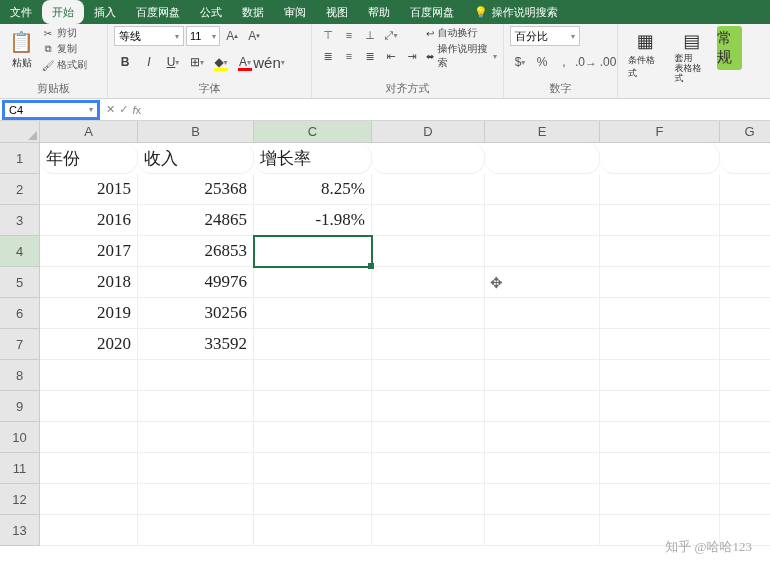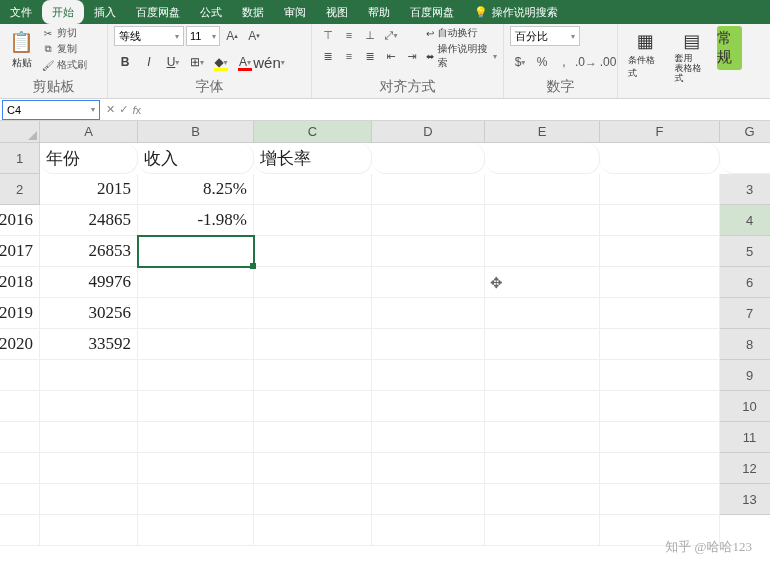--- a/index.html
+++ b/index.html
@@ -7,21 +7,21 @@
 
   
   .tabs { background: #2b7043; height: 24px; display: flex; align-items: center; font-size: 11px; color: #fff; }
   .tab { padding: 0 10px; height: 24px; display: flex; align-items: center; cursor: pointer; border-radius: 8px; }
   .tab.active { background: #f3f3f3; color: #2b7043; }
   .tab.tell { display: flex; gap: 4px; }
 
   
   .ribbon { background: #f3f3f3; height: 75px; border-bottom: 1px solid #d4d4d4; display: flex; position: relative; }
   .group { border-right: 1px solid #e0e0e0; padding: 2px 6px 0 6px; display: flex; flex-direction: column; justify-content: space-between; }
-  .group-label { font-size: 14px; color: #6a6a6a; text-align: center; padding-bottom: 2px; }
+  .group-label { font-size: 11px; color: #6a6a6a; text-align: center; padding-bottom: 2px; }
   .group-content { flex: 1; display: flex; gap: 4px; align-items: flex-start; }
 
   
   .paste-btn { display: flex; flex-direction: column; align-items: center; font-size: 10px; color: #333; padding: 2px 4px; }
   .big-icon { width: 24px; height: 28px; display: flex; align-items: center; justify-content: center; font-size: 20px; }
   .mini-list { display: flex; flex-direction: column; gap: 2px; font-size: 10px; color: #555; }
   .mini-item { display: flex; align-items: center; gap: 3px; }
   .mini-icon { width: 12px; height: 12px; display: inline-flex; align-items: center; justify-content: center; font-size: 10px; }
 
   
@@ -46,21 +46,21 @@
   .num-select { width: 70px; height: 20px; border: 1px solid #c8c8c8; background: #fff; font-size: 11px; padding: 0 4px; display: flex; align-items: center; justify-content: space-between; }
   .num-row { display: flex; gap: 2px; margin-top: 3px; }
 
   
   .style-btn { display: flex; flex-direction: column; align-items: center; font-size: 9px; color: #333; padding: 2px 4px; }
   .style-icon { width: 26px; height: 26px; display: flex; align-items: center; justify-content: center; font-size: 18px; }
   .constant-pill { width: 26px; height: 44px; background: #92d050; border-radius: 3px; display: flex; align-items: center; justify-content: center; font-size: 15px; color: #333; }
 
   
   .fbar { height: 22px; display: flex; align-items: center; border-bottom: 1px solid #d4d4d4; background: #fff; }
-  .namebox { width: 98px; height: 20px; border: 1px solid #3b82f6; margin: 0 2px; font-size: 11px; padding: 0 4px; display: flex; align-items: center; justify-content: space-between; }
+  .namebox { width: 98px; height: 20px; border: 3px solid #3b82f6; margin: 0 2px; font-size: 11px; padding: 0 4px; display: flex; align-items: center; justify-content: space-between; }
   .fx-btns { display: flex; align-items: center; padding: 0 4px; gap: 4px; color: #888; font-size: 11px; }
   .fx-input { flex: 1; height: 20px; border: none; font-size: 11px; padding: 0 4px; outline: none; }
 
   
   .grid { display: grid; grid-template-columns: 40px 98px 116px 118px 113px 115px 120px 60px; position: relative; }
   .gh { background: #e6e6e6; border-right: 1px solid #ccc; border-bottom: 1px solid #ccc; height: 22px; display: flex; align-items: center; justify-content: center; font-size: 13px; color: #555; }
   .gh.selcol { background: #d2e3d2; }
   .rh { background: #e6e6e6; border-right: 1px solid #ccc; border-bottom: 1px solid #ccc; height: 31px; display: flex; align-items: center; justify-content: center; font-size: 13px; color: #555; }
   .rh.selrow { background: #d2e3d2; }
   .cell { border-right: 1px solid #eee; border-bottom: 1px solid #eee; height: 31px; display: flex; align-items: center; padding: 0 6px; font-size: 17px; color: #222; font-family: "SimSun", serif; }
@@ -256,20 +256,21 @@
     <div class="rh">1</div>
     <div class="cell l">年份</div>
     <div class="cell l">收入</div>
     <div class="cell l">增长率</div>
     <div class="cell l"></div>
     <div class="cell l"></div>
     <div class="cell l"></div>
     <div class="cell l"></div>
     <div class="rh">2</div>
     <div class="cell r">2015</div>
+    <div class="cell r">25368</div>
     <div class="cell r">8.25%</div>
     <div class="cell r"></div>
     <div class="cell r"></div>
     <div class="cell r"></div>
     <div class="cell r"></div>
     <div class="rh">3</div>
     <div class="cell r">2016</div>
     <div class="cell r">24865</div>
     <div class="cell r">-1.98%</div>
     <div class="cell r"></div>

